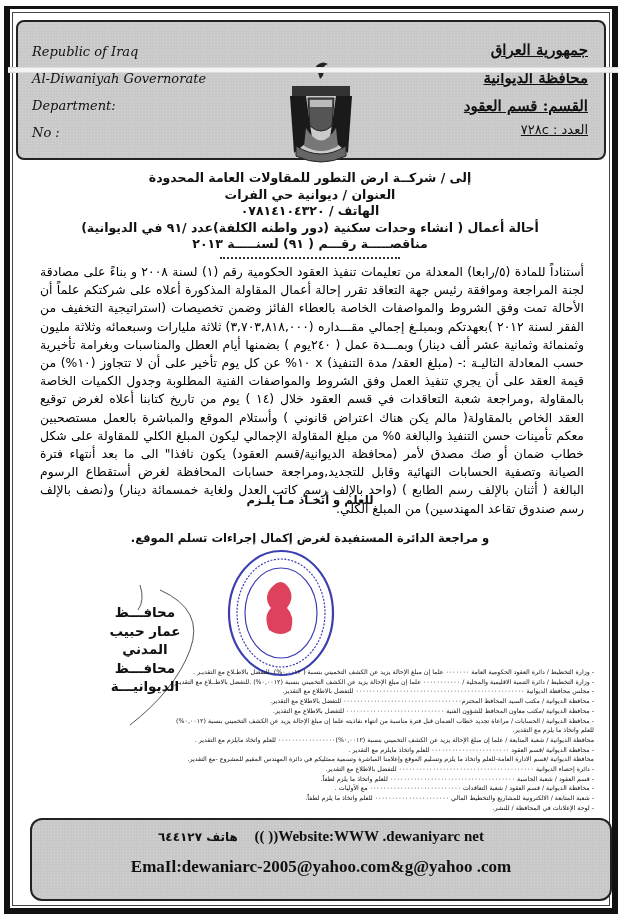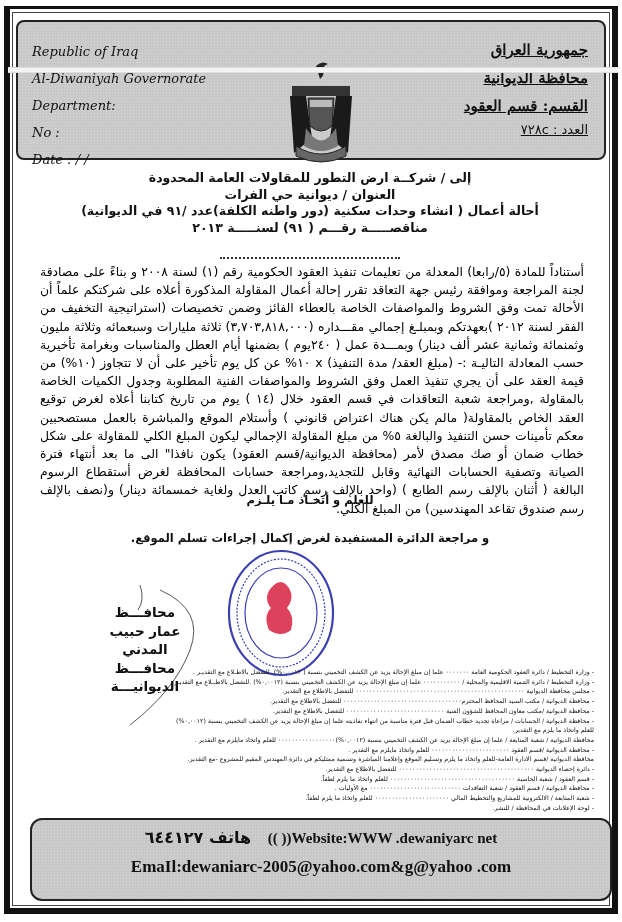--- a/index.html
+++ b/index.html
@@ -60,36 +60,35 @@
   .cc .row { white-space: nowrap; overflow: hidden; }
 
   
   .footer {
     position: absolute; left: 30px; top: 818px; width: 582px; height: 83px;
     background: #c8c8c8; border: 2px solid #222; border-radius: 12px;
     background-image: radial-gradient(rgba(255,255,255,0.25) 1px, transparent 1px);
     background-size: 3px 3px;
   }
   .f-line1 { position: absolute; left: 0; top: 8px; width: 100%; text-align: center; font-family: "Liberation Serif", serif; font-weight: bold; font-size: 15px; }
-  .f-line1 .phone { direction: rtl; margin-right: 13px; font-family: "DejaVu Sans", sans-serif; font-size: 16px; }
+  .f-line1 .phone { direction: rtl; margin-right: 13px; font-family: "DejaVu Sans", sans-serif; font-size: 12px; }
   .f-line2 { position: absolute; left: 0; top: 37px; width: 100%; text-align: center; font-family: "Liberation Serif", serif; font-weight: bold; font-size: 17px; }
 </style>
 </head>
 <body>
 
 <div class="frame-outer"></div>
 <div class="frame-inner"></div>
 
 <div class="header">
   <div class="h-left">
     <div>Republic of Iraq</div>
     <div>Al-Diwaniyah Governorate</div>
     <div>Department:</div>
     <div>No :</div>
-    <div>Date :   /   /</div>
   </div>
 
   <svg class="emblem" viewBox="0 0 70 110">
     <path d="M30 8 q6 -6 12 -2 q-4 1 -5 5 q2 6 -3 10 z" fill="#222"></path>
     <rect x="6" y="28" width="58" height="10" fill="#333"></rect>
     <path d="M4 38 L20 38 L26 80 L8 95 Z" fill="#1a1a1a"></path>
     <path d="M66 38 L50 38 L44 80 L62 95 Z" fill="#1a1a1a"></path>
     <path d="M22 40 L48 40 L46 68 Q35 78 24 68 Z" fill="#555" stroke="#222"></path>
     <rect x="24" y="42" width="22" height="7" fill="#bbb"></rect>
     <path d="M20 70 Q35 95 50 70 L52 88 Q35 98 18 88 Z" fill="#777"></path>
@@ -101,20 +100,21 @@
     <div class="big">محافظة الديوانية</div>
     <div class="big">القسم: قسم العقود</div>
     <div class="small">العدد : ٧٢٨c</div>
   </div>
 </div>
 <div class="scan-line"></div>
 
 <div class="recipient">
   <div>إلى / شركــة ارض التطور للمقاولات العامة المحدودة</div>
   <div>العنوان / ديوانية حي الفرات</div>
+  <div>الهاتف / ٠٧٨١٤١٠٤٣٢٠</div>
   <div>أحالة أعمال ( انشاء وحدات سكنية (دور واطنه الكلفة)عدد /٩١ في الديوانية)</div>
   <div>مناقصـــــة رقـــم ( ٩١) لسنـــــة ٢٠١٣</div>
 </div>
 <div class="dots"></div>
 
 <div class="body-text">أستناداً للمادة (٥/رابعا) المعدلة من تعليمات تنفيذ العقود الحكومية رقم (١) لسنة ٢٠٠٨ و بناءً على مصادقة لجنة المراجعة وموافقة رئيس جهة التعاقد تقرر إحالة أعمال المقاولة المذكورة أعلاه على شركتكم علماً أن الأحالة تمت وفق الشروط والمواصفات الخاصة بالعطاء الفائز وضمن تخصيصات (استراتيجية التخفيف من الفقر لسنة ٢٠١٢ )بعهدتكم وبمبلـغ إجمالي مقـــداره (٣,٧٠٣,٨١٨,٠٠٠) ثلاثة مليارات وسبعمائه وثلاثة مليون وثمنمائة وثمانية عشر ألف دينار) وبمـــدة عمل ( ٢٤٠يوم ) بضمنها أيام العطل والمناسبات وبغرامة تأخيرية حسب المعادلة التاليـة :- (مبلغ العقد/ مدة التنفيذ) x ١٠% عن كل يوم تأخير على أن لا تتجاوز (١٠%) من قيمة العقد على أن يجري تنفيذ العمل وفق الشروط والمواصفات الفنية المطلوبة وجدول الكميات الخاصة بالمقاولة ,ومراجعة شعبة التعاقدات في قسم العقود خلال (١٤ ) يوم من تاريخ كتابنا أعلاه لغرض توقيع العقد الخاص بالمقاولة( مالم يكن هناك اعتراض قانوني ) وأستلام الموقع والمباشرة بالعمل مستصحبين معكم تأمينات حسن التنفيذ والبالغة ٥% من مبلغ المقاولة الإجمالي ليكون المبلغ الكلي للمقاولة على شكل خطاب ضمان أو صك مصدق لأمر (محافظة الديوانية/قسم العقود) يكون نافذا" الى ما بعد أنتهاء فترة الصيانة وتصفية الحسابات النهائية وقابل للتجديد,ومراجعة حسابات المحافظة لغرض أستقطاع الرسوم البالغة ( أثنان بالإلف رسم الطابع ) (واحد بالإلف رسم كاتب العدل ولغاية خمسمائة دينار) و(نصف بالإلف رسم صندوق تقاعد المهندسين) من المبلغ الكلي.</div>
 
 <div class="closing c1">للعلم و أتخـاذ مـا يلـزم</div>
 <div class="closing c2">و مراجعة الدائرة المستفيدة لغرض إكمال إجراءات تسلم الموقع.</div>
 

